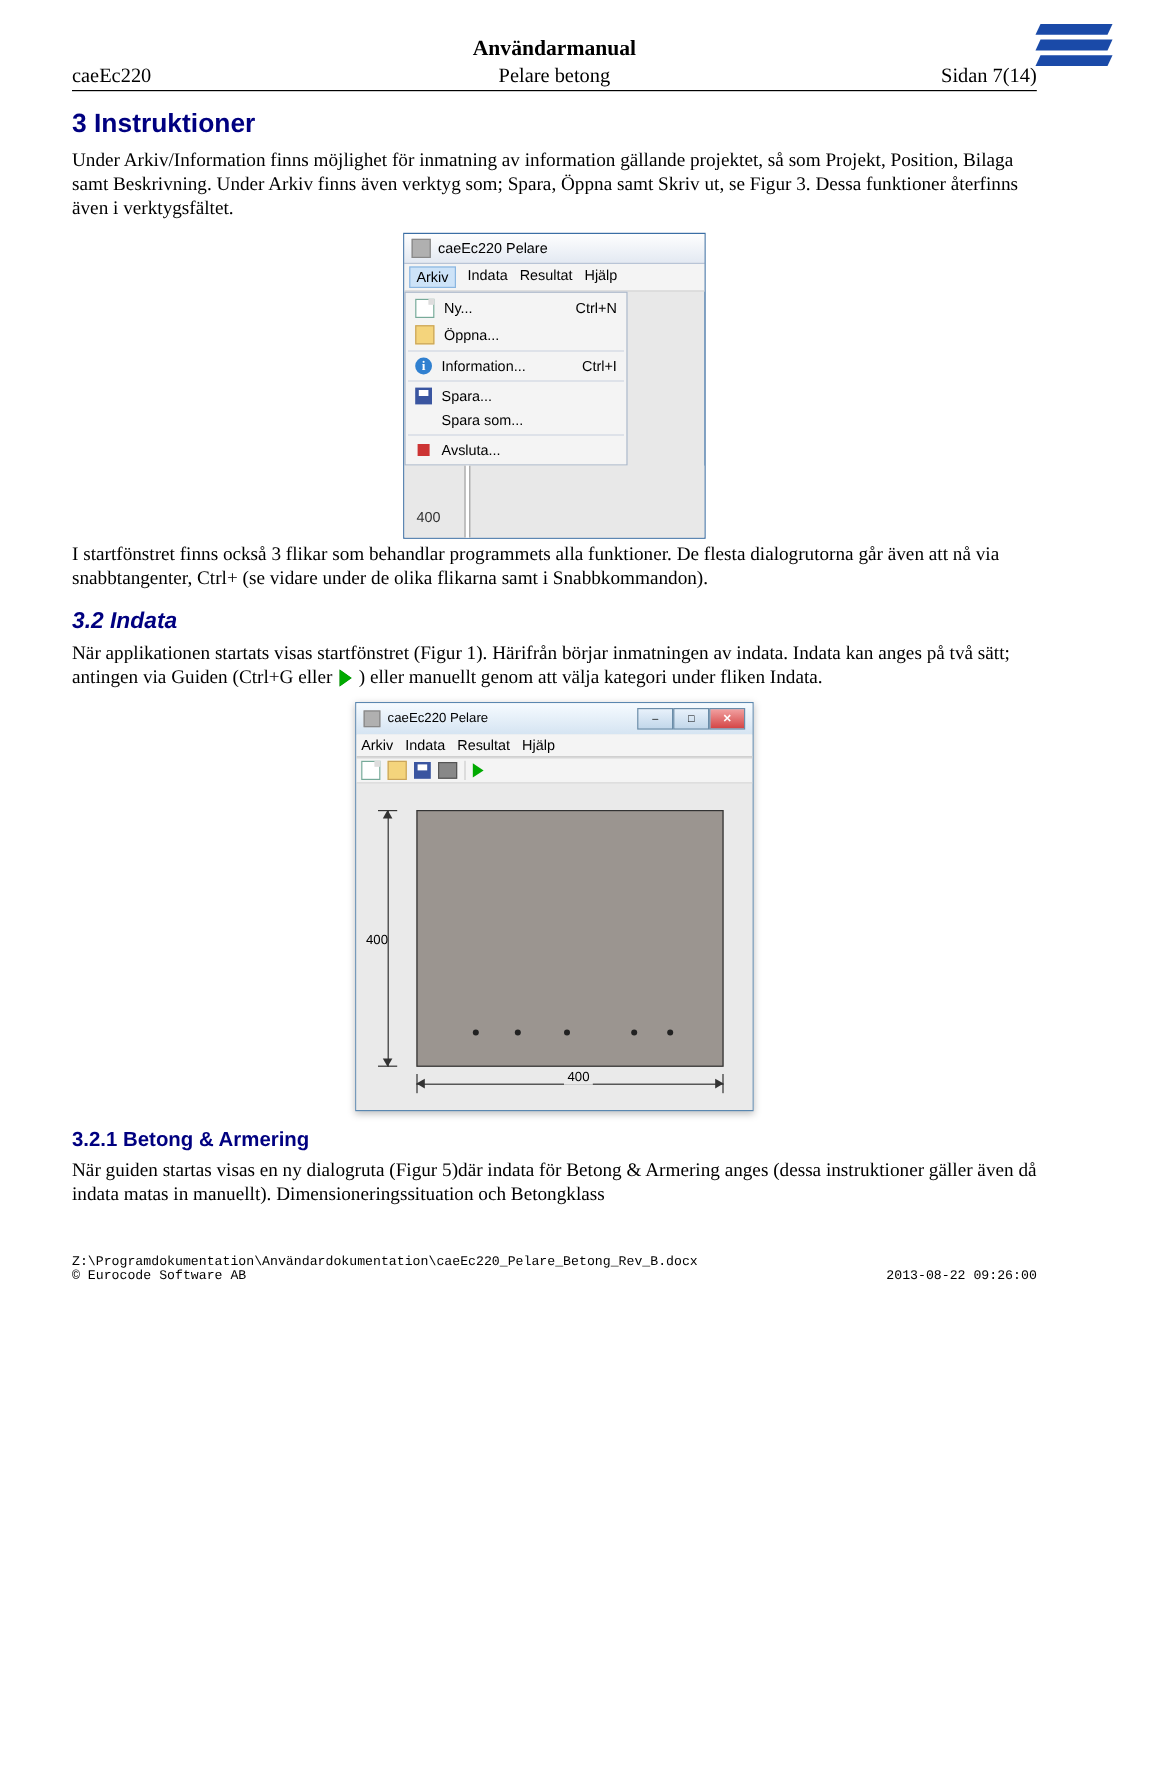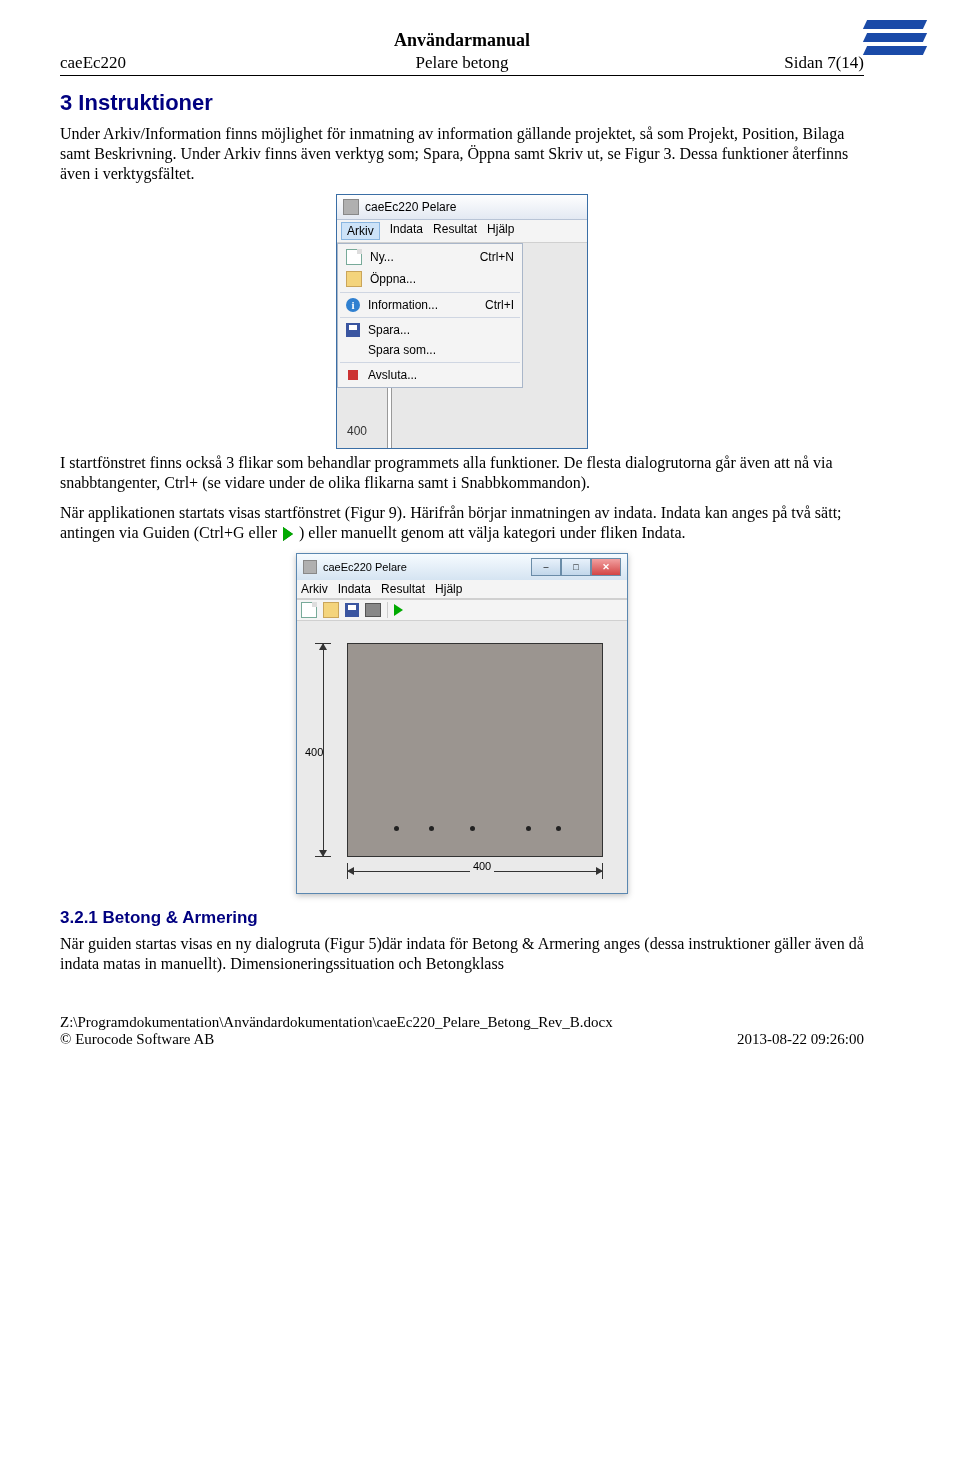--- a/index.html
+++ b/index.html
@@ -142,21 +142,21 @@
   .dim-h .arr-r{right:0;border-left:7px solid #333;}
   .dim-h .tick-l,.dim-h .tick-r{position:absolute;top:0;height:16px;width:1px;background:#333;}
   .dim-h .tick-l{left:0;} .dim-h .tick-r{right:0;}
   .dim-h .lbl{position:absolute;left:48%;top:-3px;font-size:11px;background:#eaeaea;padding:0 3px;}
   .section {
     position:absolute; left:50px; top:22px; right:24px; bottom:36px;
     background:#9b9590; border:1px solid #333;
   }
   .rebar { position:absolute; width:5px;height:5px;border-radius:50%;background:#222;}
   .footer {
-    margin-top:40px; font-size:15px; font-family:Liberation Serif, serif; display:flex; justify-content:space-between;
+    margin-top:40px; font-size:11px; font-family:Liberation Mono, monospace; display:flex; justify-content:space-between;
   }
 </style>
 </head>
 <body>
 
 <div class="page">
   <div class="logo">
     <div class="logo-stripe"></div>
     <div class="logo-stripe"></div>
     <div class="logo-stripe"></div>
@@ -221,22 +221,23 @@
         </div>
       <div class="shot1-body">
         <div class="bar"></div>
         <div class="num">400</div>
       </div>
     </div>
   </div>
 
   <p>I startfönstret finns också 3 flikar som behandlar programmets alla funktioner. De flesta dialogrutorna går även att nå via snabbtangenter, Ctrl+ (se vidare under de olika flikarna samt i Snabbkommandon).</p>
 
+  <h2>3.2  Indata</h2>
   <p>
-    <span>När applikationen startats visas startfönstret (Figur 9). Härifrån börjar inmatningen av indata. Indata kan anges på två sätt; antingen via Guiden (Ctrl+G eller </span>
+    <span>När applikationen startats visas startfönstret (Figur 1). Härifrån börjar inmatningen av indata. Indata kan anges på två sätt; antingen via Guiden (Ctrl+G eller </span>
     <span class="play-icon"></span>
     <span>) eller manuellt genom att välja kategori under fliken Indata.</span>
   </p>
 
   <div class="fig-wrap">
     <div class="shot2">
       <div class="shot2-title">
         <span class="ico-app" style="width:12px;height:12px;background:#b0b0b0;border:1px solid #888;"></span>
         <span class="tt">caeEc220 Pelare</span>
         <div class="winbtns">

